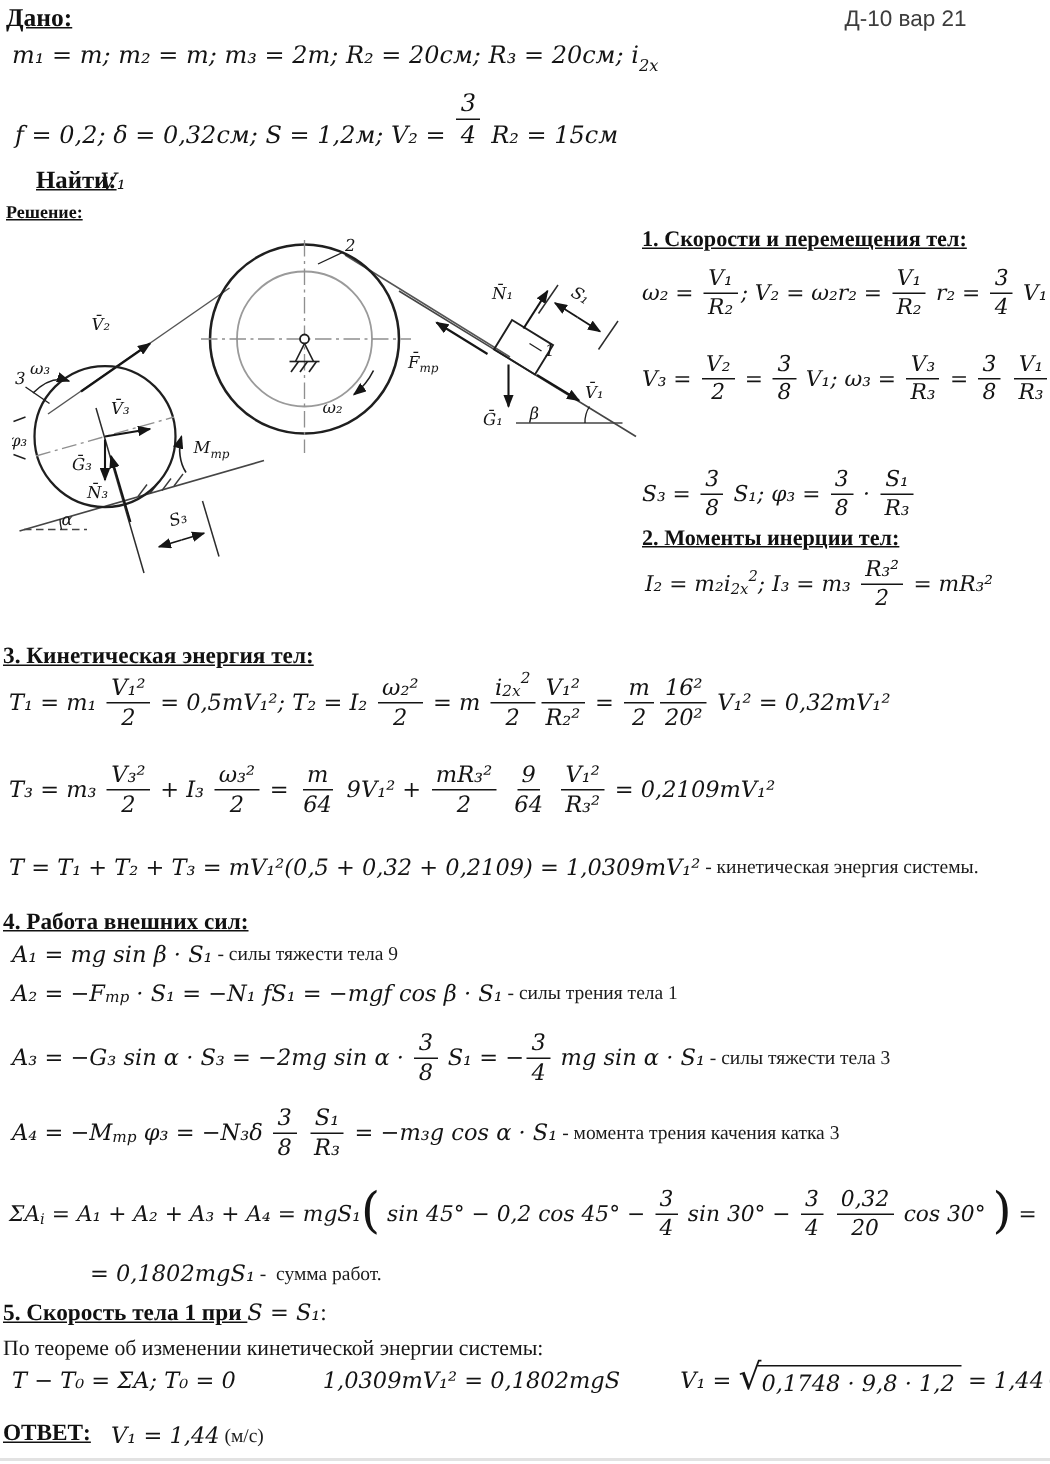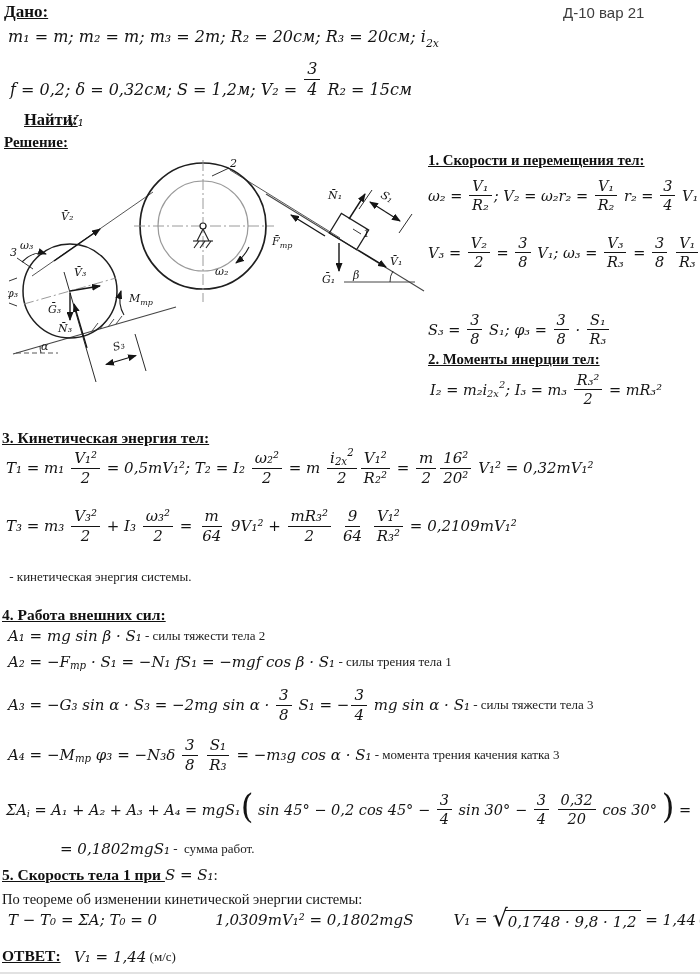--- a/index.html
+++ b/index.html
@@ -32,21 +32,21 @@
 <body>
 
 <span class="abs h" style="left:4px;top:2px;font-size:17px;">Дано:</span>
 <span class="abs variant" style="left:563px;top:4px;font-size:15px;">Д-10 вар 21</span>
 
 <div class="fline" style="left:8px;top:27px;font-size:16px;align-items:flex-end;"><span class="mt">m₁ = m; m₂ = m; m₃ = 2m; R₂ = 20см; R₃ = 20см; i</span><sub>2x</sub></div>
 <div class="fline" style="left:10px;top:60px;font-size:16px;align-items:flex-end;"><span class="mt">f = 0,2; δ = 0,32см; S = 1,2м; V₂ = </span><span class="frac"><span class="num">3</span><span class="den">4</span></span><span class="mt"> R₂ = 15см</span></div>
 
 <span class="abs h" style="left:4px;top:110px;font-size:16.5px;margin-left:20px;">Найти:</span>
 <span class="abs mathsp" style="left:67px;top:112px;font-size:15px;">V₁</span>
-<span class="abs h" style="left:4px;top:134px;font-size:15px;">Решение:</span>
+<span class="abs h" style="left:4px;top:134px;font-size:12px;">Решение:</span>
 
 <svg class="abs" style="left:8px;top:152px;" width="420" height="290" viewBox="0 0 420 290">
   <defs>
     <marker id="ah" markerWidth="9" markerHeight="7" refX="8" refY="3.5" orient="auto" markerUnits="userSpaceOnUse">
       <path d="M0,0 L9,3.5 L0,7 z" fill="#151515"></path>
     </marker>
   </defs>
 
   <line x1="24" y1="124" x2="145" y2="40" stroke="#555" stroke-width="1"></line>
   <line x1="222" y1="18" x2="332" y2="86" stroke="#555" stroke-width="1"></line>
@@ -150,24 +150,24 @@
 <div class="fline" style="left:428px;top:178px;font-size:14.5px;"><span class="mt">ω₂ = </span><span class="frac"><span class="num">V₁</span><span class="den">R₂</span></span><span class="mt">; V₂ = ω₂r₂ = </span><span class="frac"><span class="num">V₁</span><span class="den">R₂</span></span><span class="mt"> r₂ = </span><span class="frac"><span class="num">3</span><span class="den">4</span></span><span class="mt"> V₁</span></div>
 <div class="fline" style="left:428px;top:235px;font-size:14.5px;"><span class="mt">V₃ = </span><span class="frac"><span class="num">V₂</span><span class="den">2</span></span><span class="mt"> = </span><span class="frac"><span class="num">3</span><span class="den">8</span></span><span class="mt"> V₁; ω₃ = </span><span class="frac"><span class="num">V₃</span><span class="den">R₃</span></span><span class="mt"> = </span><span class="frac"><span class="num">3</span><span class="den">8</span></span><span class="mt"> </span><span class="frac"><span class="num">V₁</span><span class="den">R₃</span></span></div>
 <div class="fline" style="left:428px;top:296px;font-size:14.5px;margin-top:16px;"><span class="mt">S₃ = </span><span class="frac"><span class="num">3</span><span class="den">8</span></span><span class="mt"> S₁; φ₃ = </span><span class="frac"><span class="num">3</span><span class="den">8</span></span><span class="mt"> · </span><span class="frac"><span class="num">S₁</span><span class="den">R₃</span></span></div>
 
 <span class="abs h" style="left:428px;top:351px;font-size:14.8px;">2. Моменты инерции тел:</span>
 <div class="fline" style="left:430px;top:372px;font-size:14.5px;"><span class="mt">I₂ = m₂i</span><sub>2x</sub><sup>2</sup><span class="mt">; I₃ = m₃ </span><span class="frac"><span class="num">R₃²</span><span class="den">2</span></span><span class="mt"> = mR₃²</span></div>
 
 <span class="abs h" style="left:2px;top:429px;font-size:15.5px;">3. Кинетическая энергия тел:</span>
 <div class="fline" style="left:6px;top:450px;"><span class="mt">T₁ = m₁ </span><span class="frac"><span class="num">V₁²</span><span class="den">2</span></span><span class="mt"> = 0,5mV₁²; T₂ = I₂ </span><span class="frac"><span class="num">ω₂²</span><span class="den">2</span></span><span class="mt"> = m </span><span class="frac"><span class="num"><span class="mt">i</span><sub>2x</sub><sup>2</sup></span><span class="den">2</span></span><span class="frac"><span class="num">V₁²</span><span class="den">R₂²</span></span><span class="mt"> = </span><span class="frac"><span class="num">m</span><span class="den">2</span></span><span class="frac"><span class="num">16²</span><span class="den">20²</span></span><span class="mt"> V₁² = 0,32mV₁²</span></div>
 <div class="fline" style="left:6px;top:508px;"><span class="mt">T₃ = m₃ </span><span class="frac"><span class="num">V₃²</span><span class="den">2</span></span><span class="mt"> + I₃ </span><span class="frac"><span class="num">ω₃²</span><span class="den">2</span></span><span class="mt"> = </span><span class="frac"><span class="num">m</span><span class="den">64</span></span><span class="mt"> 9V₁² + </span><span class="frac"><span class="num">mR₃²</span><span class="den">2</span></span><span class="mt"> </span><span class="frac"><span class="num">9</span><span class="den">64</span></span><span class="mt"> </span><span class="frac"><span class="num">V₁²</span><span class="den">R₃²</span></span><span class="mt"> = 0,2109mV₁²</span></div>
-<div class="fline" style="left:6px;top:569px;"><span class="note"> - кинетическая энергия системы.</span></div>
+<div class="fline" style="left:6px;top:569px;"><span class="mt">T = T₁ + T₂ + T₃ = mV₁²(0,5 + 0,32 + 0,2109) = 1,0309mV₁²</span><span class="note"> - кинетическая энергия системы.</span></div>
 
 <span class="abs h" style="left:2px;top:606px;font-size:15.5px;">4. Работа внешних сил:</span>
-<div class="fline" style="left:8px;top:627px;align-items:center;"><span class="mt">A₁ = mg sin β · S₁</span><span class="note"> - силы тяжести тела 2</span></div>
+<div class="fline" style="left:8px;top:627px;align-items:center;"><span class="mt">A₁ = mg sin β · S₁</span><span class="note"> - силы тяжести тела 9</span></div>
 <div class="fline" style="left:8px;top:653px;"><span class="mt">A₂ = −F</span><sub>тр</sub><span class="mt"> · S₁ = −N₁ fS₁ = −mgf cos β · S₁</span><span class="note"> - силы трения тела 1</span></div>
 <div class="fline" style="left:8px;top:687px;"><span class="mt">A₃ = −G₃ sin α · S₃ = −2mg sin α · </span><span class="frac"><span class="num">3</span><span class="den">8</span></span><span class="mt"> S₁ = −</span><span class="frac"><span class="num">3</span><span class="den">4</span></span><span class="mt"> mg sin α · S₁</span><span class="note"> - силы тяжести тела 3</span></div>
 <div class="fline" style="left:8px;top:737px;"><span class="mt">A₄ = −M</span><sub>тр</sub><span class="mt"> φ₃ = −N₃δ </span><span class="frac"><span class="num">3</span><span class="den">8</span></span><span class="mt"> </span><span class="frac"><span class="num">S₁</span><span class="den">R₃</span></span><span class="mt"> = −m₃g cos α · S₁</span><span class="note"> - момента трения качения катка 3</span></div>
 <div class="fline" style="left:6px;top:792px;font-size:14.5px;"><span class="mt">ΣA</span><sub>i</sub><span class="mt"> = A₁ + A₂ + A₃ + A₄ = mgS₁</span><span class="big">(</span><span class="mt"> sin 45° − 0,2 cos 45° − </span><span class="frac"><span class="num">3</span><span class="den">4</span></span><span class="mt"> sin 30° − </span><span class="frac"><span class="num">3</span><span class="den">4</span></span><span class="mt"> </span><span class="frac"><span class="num">0,32</span><span class="den">20</span></span><span class="mt"> cos 30° </span><span class="big">)</span><span class="mt"> =</span></div>
 <div class="fline" style="left:60px;top:840px;"><span class="mt">= 0,1802mgS₁</span><span class="note"> -  сумма работ.</span></div>
 
 <div class="abs" style="left:2px;top:866px;font-size:15.5px;">
   <span class="h">5. Скорость тела 1 при </span><span class="mathsp" style="font-size:15px;">S = S₁</span><span class="plain">:</span>
 </div>
 <span class="abs plain" style="left:2px;top:891px;font-size:14.5px;">По теореме об изменении кинетической энергии системы:</span>

